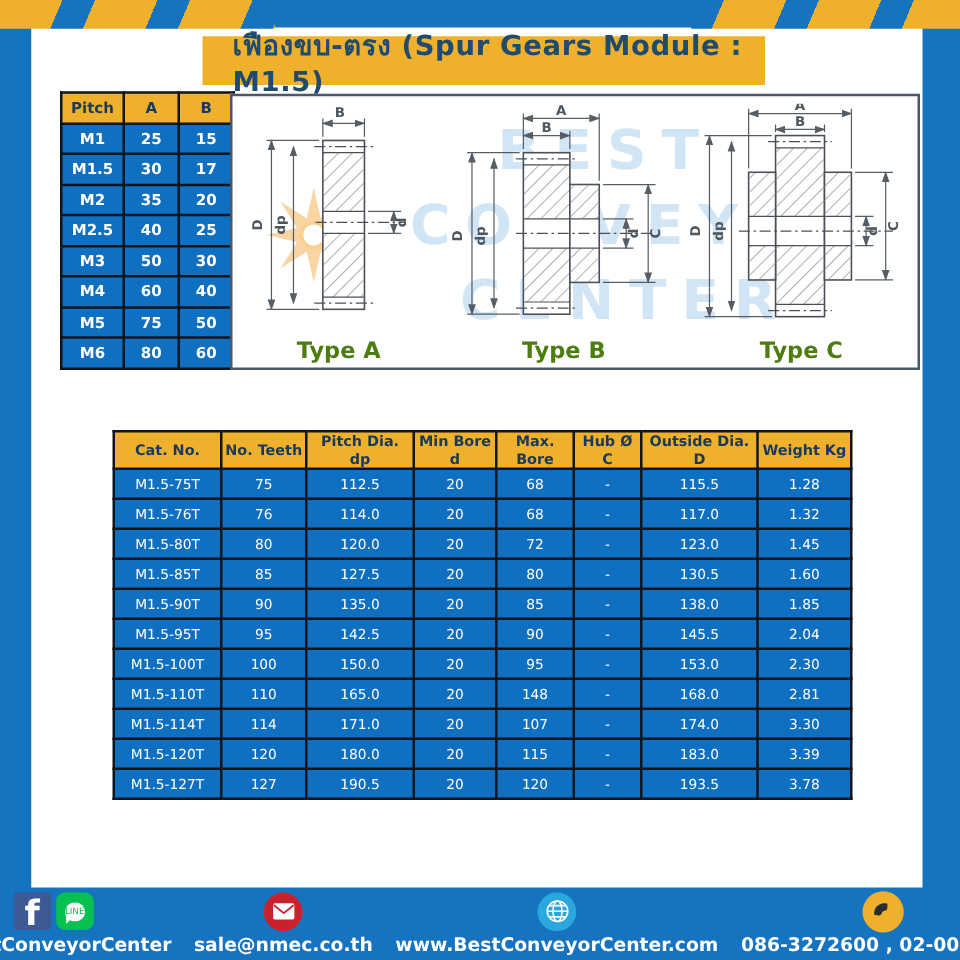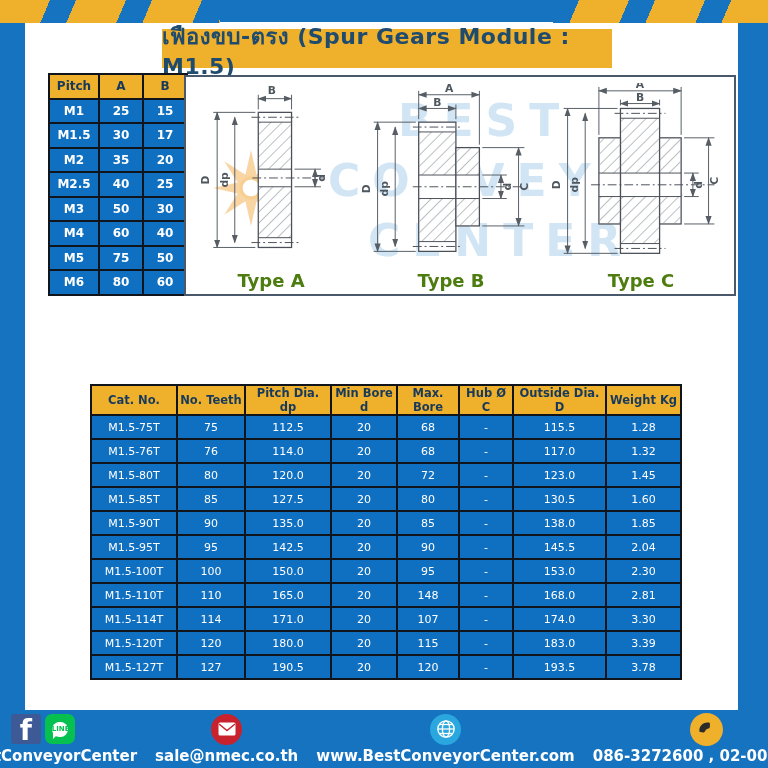--- a/index.html
+++ b/index.html
@@ -15,21 +15,21 @@
     background:repeating-linear-gradient(113deg,#efb02b 0 46px,#1573c0 46px 70px); }
   .stripe-right { right:0; width:215px;
     background:repeating-linear-gradient(113deg,#1573c0 0 24px,#efb02b 24px 70px); }
 
   
   .card { position:absolute; left:25px; top:22px; width:713px; height:688px; background:#ffffff; z-index:1; }
 
   .title-banner {
     position:absolute; left:137px; top:7px; width:450px; height:39px;
     background:#efb02b; color:#1e4b6e; font-size:22px; font-weight:bold;
-    display:flex; align-items:center; justify-content:center; letter-spacing:.5px;
+    display:flex; align-items:center; justify-content:center; letter-spacing:.5px;padding-left:24px;
   }
 
   
   .pitch-wrap { position:absolute; left:23px; top:51px; }
   table { border-collapse:collapse; }
   .pitch-wrap table { table-layout:fixed; }
   .pitch-wrap th, .pitch-wrap td {
     border:2px solid #10151c; text-align:center; height:24.5px;
     font-size:12px; font-weight:bold;
   }
@@ -49,21 +49,21 @@
   }
   .watermark-text .wl0 { padding-left:70px; }
   .watermark-text .wl2 { padding-left:40px; }
   .watermark-logo { position:absolute; left:26px; top:72px; z-index:0; opacity:.55; }
   .drawings { position:relative; z-index:1; display:flex; height:100%; padding-top:6px; }
   .drawing { flex:1; display:flex; flex-direction:column; align-items:center; justify-content:flex-start; }
   .type-label { font-size:18px; font-weight:bold; color:#4d7c0f; margin-top:1px; }
   svg text.dl { font-size:11px; fill:#4e565e; font-weight:600; }
 
   
-  .main-wrap { position:absolute; left:65px; top:322px;margin-top:40px; }
+  .main-wrap { position:absolute; left:65px; top:322px; }
   .main-wrap table { table-layout:fixed; width:590px; }
   .main-wrap th, .main-wrap td { border:2px solid #10151c; text-align:center; }
   .main-wrap th { background:#efb02b; color:#17395c; font-size:11.5px; font-weight:bold; height:28px; padding:0 1px; }
   .main-wrap td { background:#0f6fc0; color:#ffffff; font-size:11px; height:24px; }
 
   
   .footer {
     position:absolute; left:0; top:710px; width:768px; height:58px; z-index:2;
     display:flex; align-items:center; justify-content:center; gap:9px;
   }
@@ -74,21 +74,21 @@
   .fb-icon {
     width:30px; height:30px; background:#3d5a96; border-radius:3px; overflow:hidden;
     color:#fff; font-size:28px; font-weight:bold; text-align:center; line-height:34px;
   }
   .line-icon {
     width:30px; height:30px; background:#06c150; border-radius:7px;
     display:flex; align-items:center; justify-content:center; position:relative;
   }
   .line-bubble {
     width:16px; height:15px; background:#fff; border-radius:8px;
-    color:#06c150; font-size:7px; font-weight:bold; text-align:center; line-height:15px;
+    color:#06c150; font-size:7px; font-weight:normal; text-align:center; line-height:15px;
   }
   .line-bubble::after {
     content:""; position:absolute; left:8px; bottom:5px;
     border:3px solid transparent; border-top-color:#fff; border-left-color:#fff;
   }
   .circle-icon { width:31px; height:31px; border-radius:50%; display:flex; align-items:center; justify-content:center; }
   .mail-bg { background:#c8232c; }
   .globe-bg { background:#2ba7e0; }
   .phone-bg { background:#efb02b; width:33px; height:33px; }
 </style>

